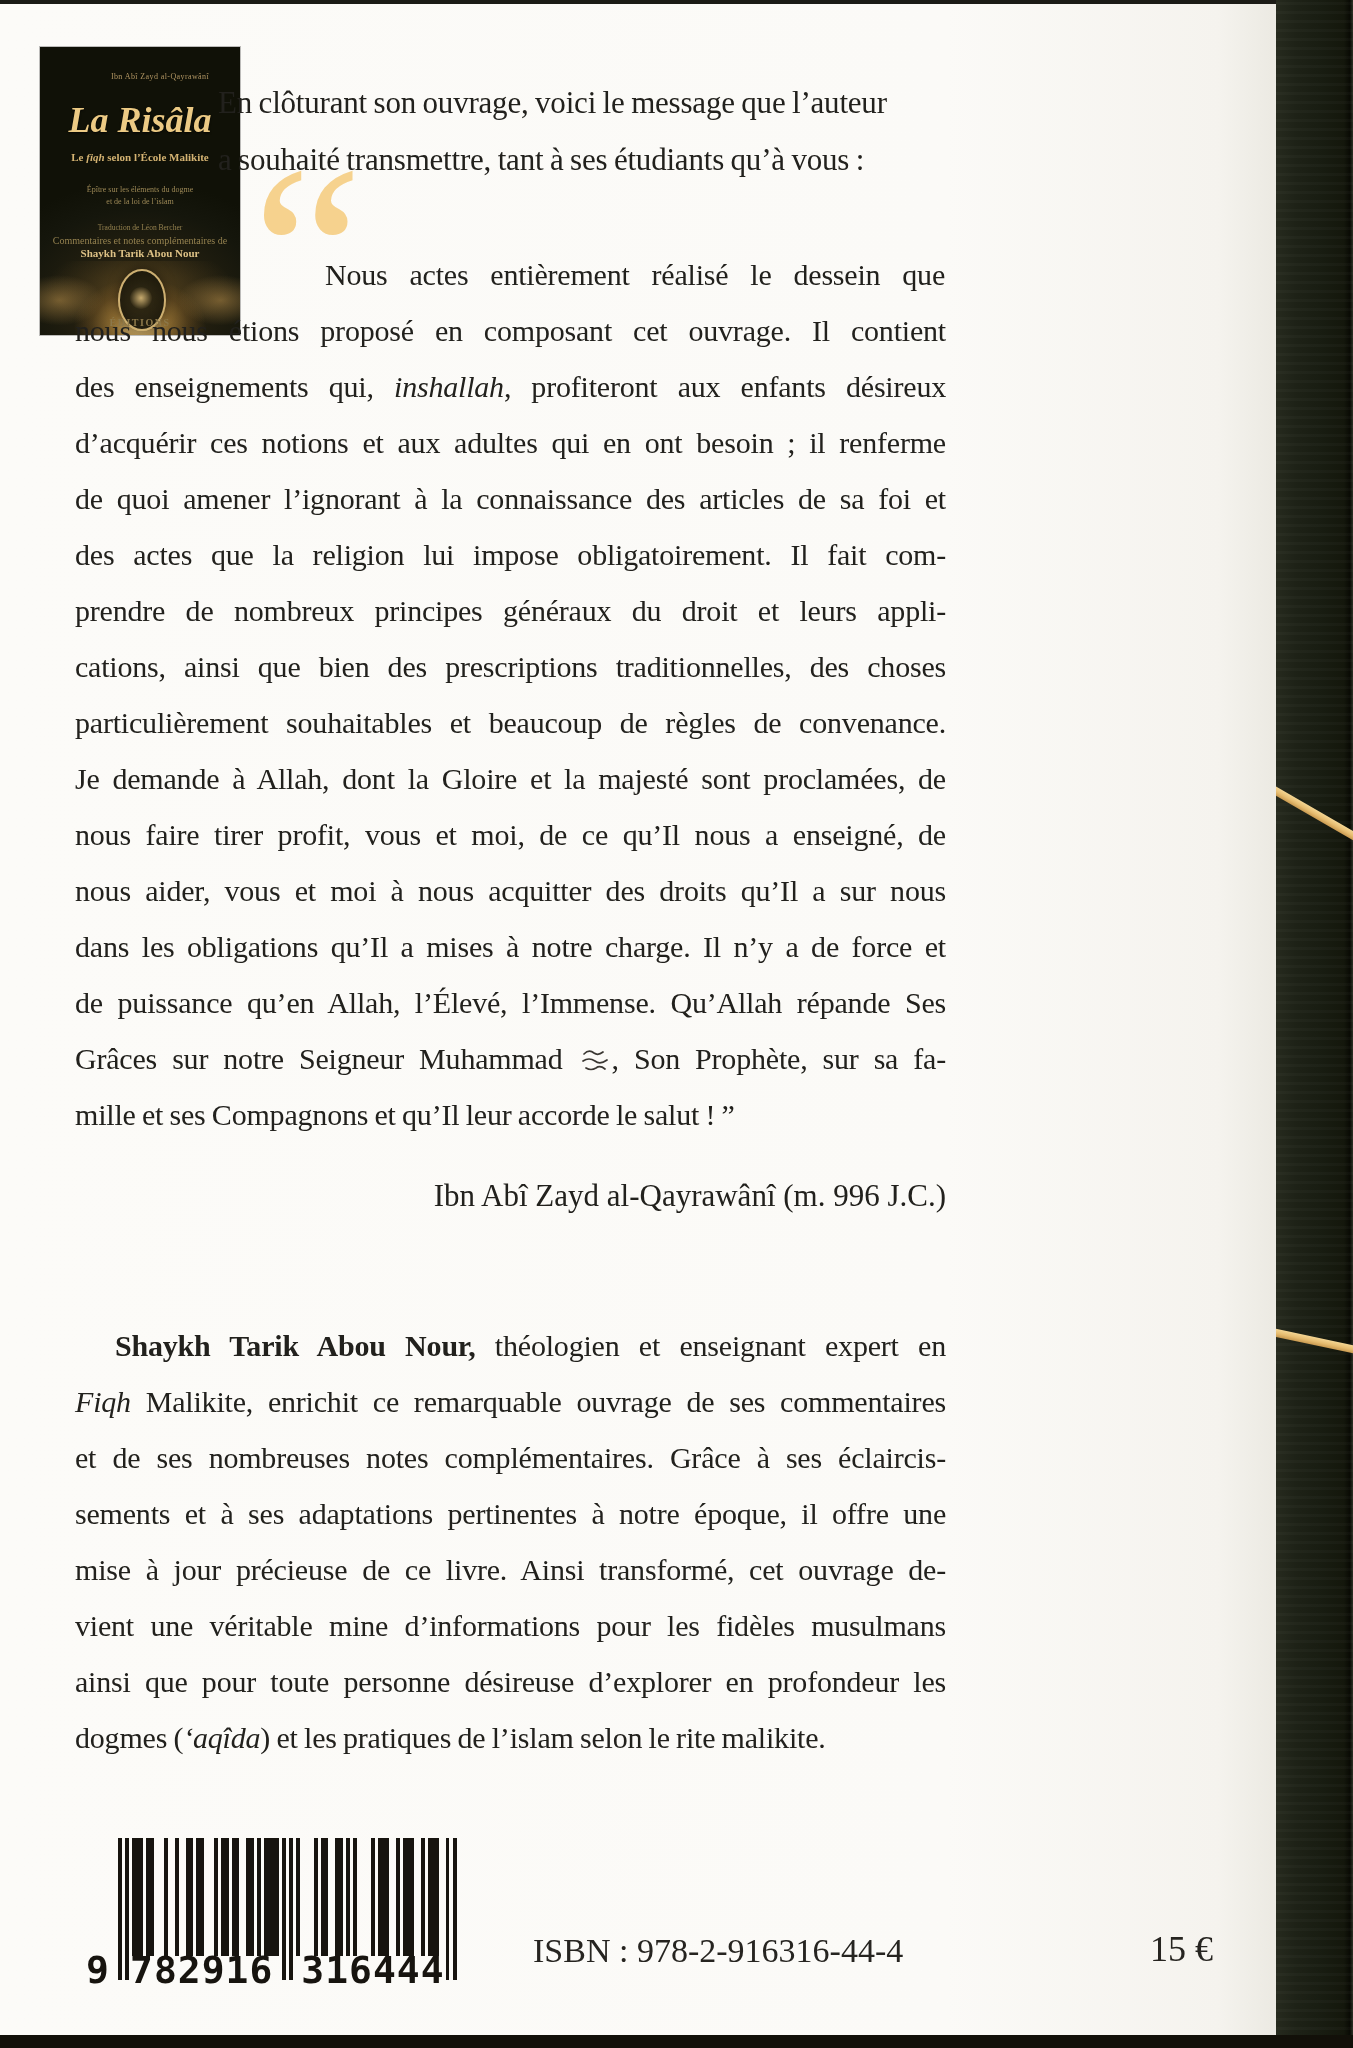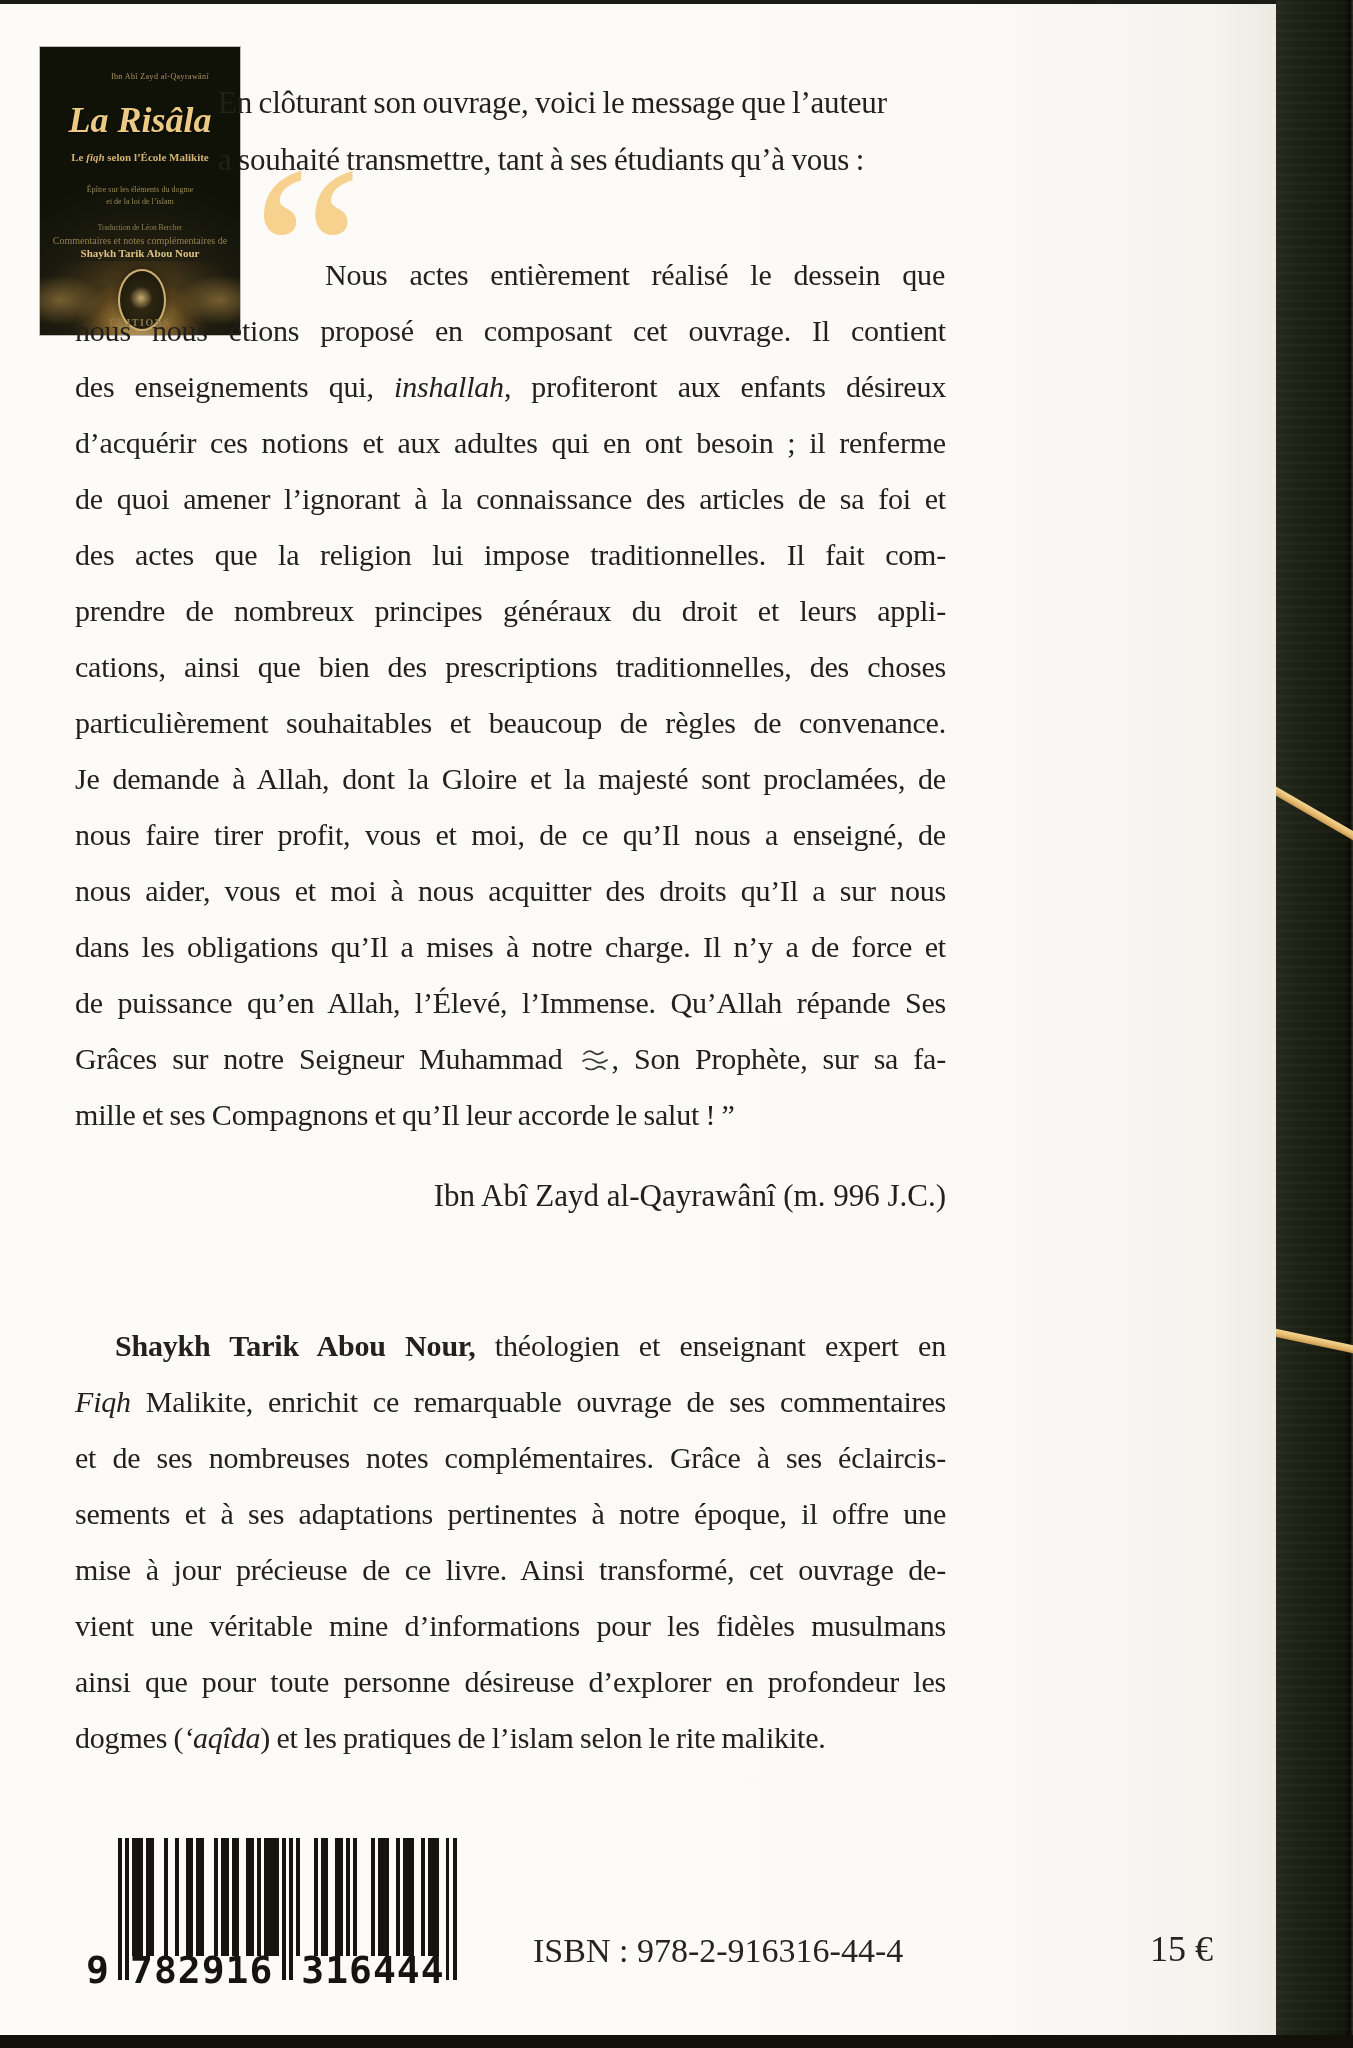--- a/index.html
+++ b/index.html
@@ -112,21 +112,21 @@
     <div>a souhaité transmettre, tant à ses étudiants qu’à vous :</div>
   </div>
 
   <div class="quote-mark">“</div>
   <div class="quote-first">Nous actes entièrement réalisé le dessein que</div>
   <div class="quote-body">
       <div class="ln">nous nous étions proposé en composant cet ouvrage. Il contient</div>
       <div class="ln">des enseignements qui, <i>inshallah</i>, profiteront aux enfants désireux</div>
       <div class="ln">d’acquérir ces notions et aux adultes qui en ont besoin ; il renferme</div>
       <div class="ln">de quoi amener l’ignorant à la connaissance des articles de sa foi et</div>
-      <div class="ln">des actes que la religion lui impose traditionnelles. Il fait com-</div>
+      <div class="ln">des actes que la religion lui impose obligatoirement. Il fait com-</div>
       <div class="ln">prendre de nombreux principes généraux du droit et leurs appli-</div>
       <div class="ln">cations, ainsi que bien des prescriptions traditionnelles, des choses</div>
       <div class="ln">particulièrement souhaitables et beaucoup de règles de convenance.</div>
       <div class="ln">Je demande à Allah, dont la Gloire et la majesté sont proclamées, de</div>
       <div class="ln">nous faire tirer profit, vous et moi, de ce qu’Il nous a enseigné, de</div>
       <div class="ln">nous aider, vous et moi à nous acquitter des droits qu’Il a sur nous</div>
       <div class="ln">dans les obligations qu’Il a mises à notre charge. Il n’y a de force et</div>
       <div class="ln">de puissance qu’en Allah, l’Élevé, l’Immense. Qu’Allah répande Ses</div>
       <div class="ln">Grâces sur notre Seigneur Muhammad <svg class="saw-svg" viewBox="0 0 30 26">
           <g fill="none" stroke="#3a3732" stroke-width="1.7" stroke-linecap="round">

